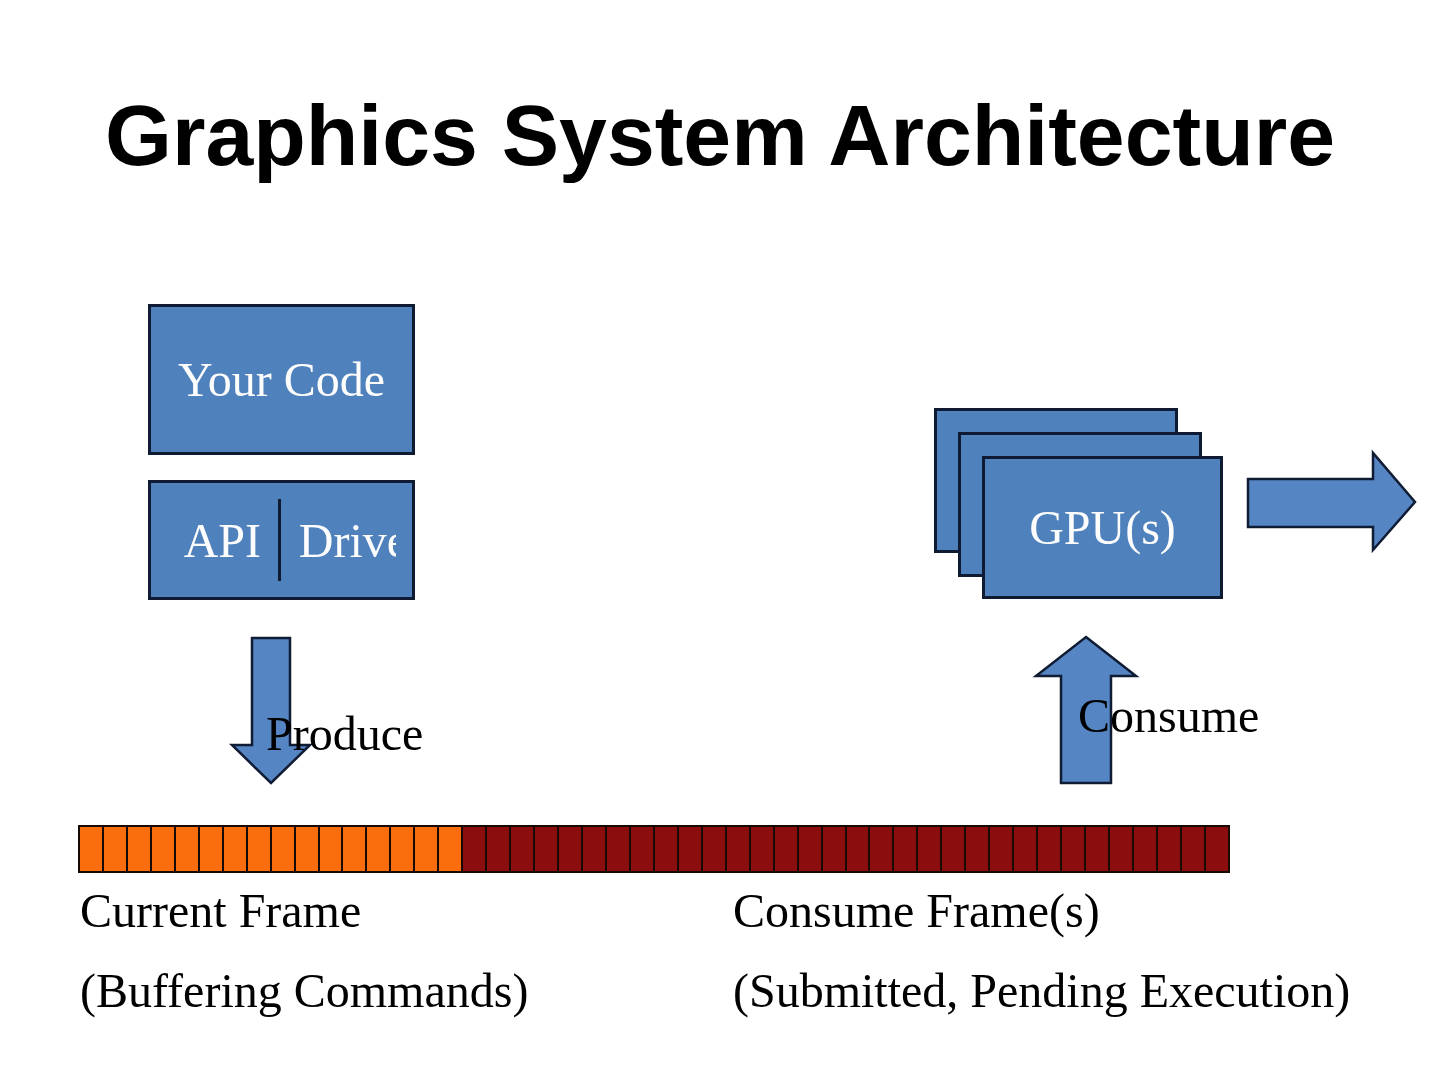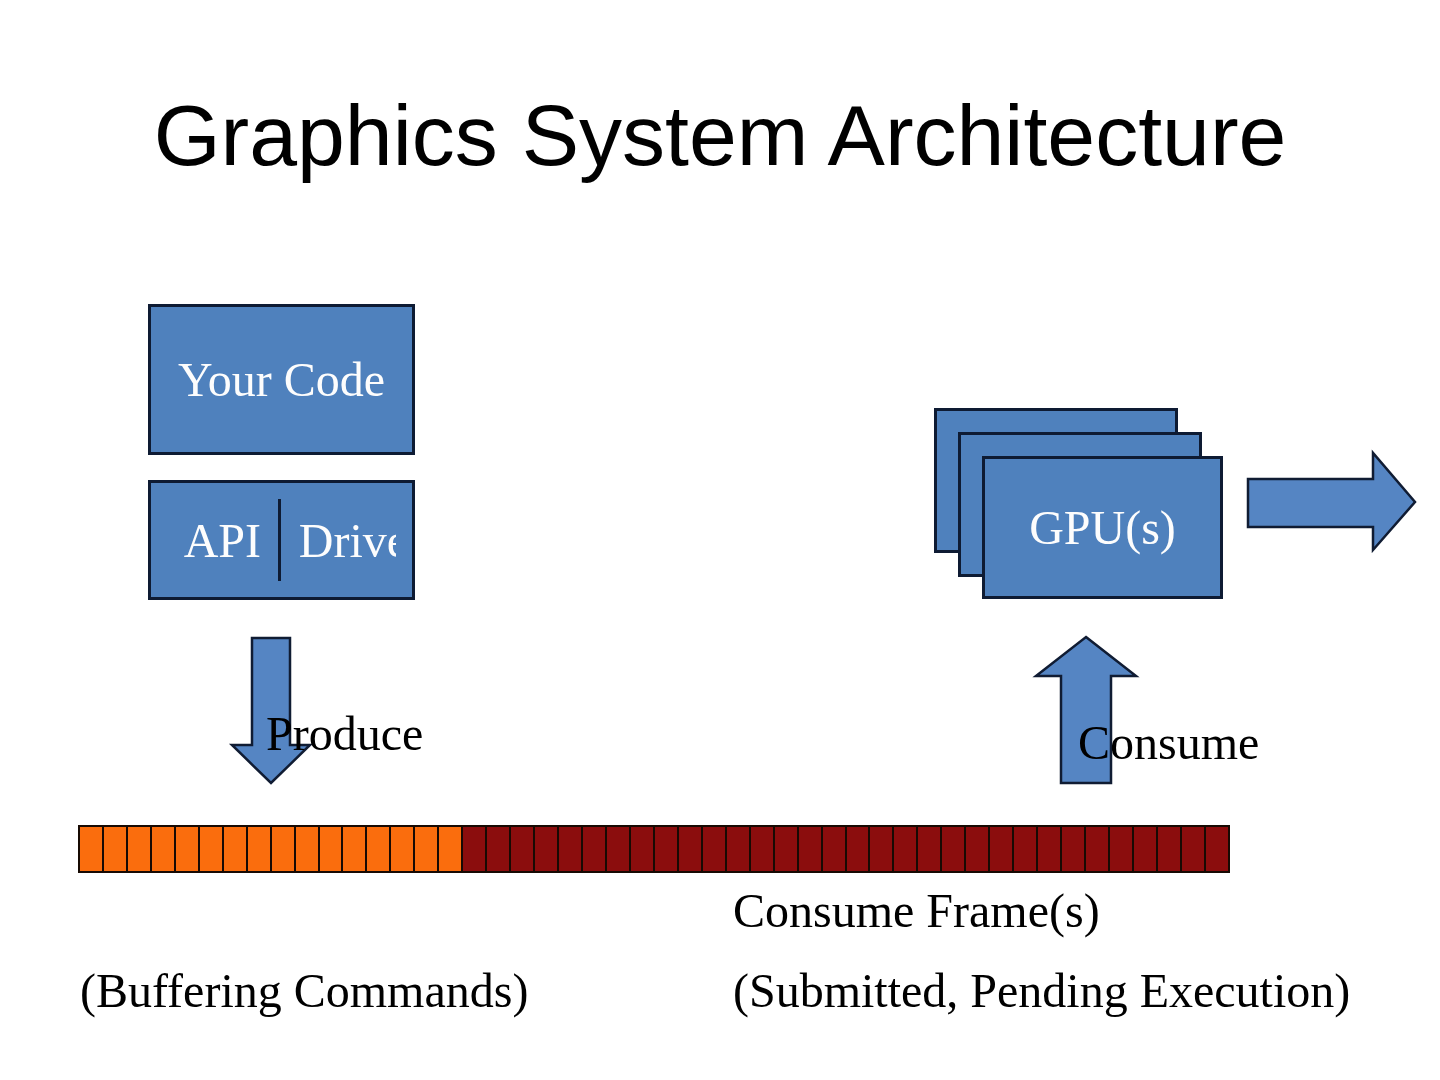--- a/index.html
+++ b/index.html
@@ -10,21 +10,21 @@
     overflow: hidden;
     font-family: "Liberation Serif", serif;
     color: #000;
   }
   .title {
     position: absolute;
     left: 0; right: 0; top: 88px;
     margin: 0;
     text-align: center;
     font-family: "Liberation Sans", sans-serif;
-    font-weight: 400;
+    font-weight: 700;
     font-size: 86px;
     line-height: 1.1;
     color: #000;
   }
   .bluebox {
     position: absolute;
     background: #4f81bd;
     border: 3px solid #0e1b33;
     box-sizing: border-box;
     display: flex;
@@ -55,21 +55,21 @@
     pointer-events: none;
   }
   .flow-label {
     position: absolute;
     font-size: 48px;
     line-height: 1;
     white-space: nowrap;
     color: #000;
   }
   .lbl-produce { left: 266px; top: 678px; margin-top: 32px; }
-  .lbl-consume { left: 1078px; top: 719px; }
+  .lbl-consume { left: 1078px; top: 692px; }
   .lbl-display { left: 1247px; top: 377px; font-size: 46px; }
   .buffer-bar {
     position: absolute;
     left: 78px; top: 825px;
     width: 1152px; height: 48px;
     box-sizing: border-box;
     border: 2px solid #170a03;
     display: flex;
   }
   .seg { flex: 1 1 0; border-right: 2px solid #170a03; }
@@ -165,17 +165,18 @@
       <div class="seg" style="background: rgb(139, 13, 13);"></div>
       <div class="seg" style="background: rgb(139, 13, 13);"></div>
       <div class="seg" style="background: rgb(139, 13, 13);"></div>
       <div class="seg" style="background: rgb(139, 13, 13);"></div>
       <div class="seg" style="background: rgb(139, 13, 13);"></div>
       <div class="seg" style="background: rgb(139, 13, 13);"></div>
       <div class="seg" style="background: rgb(139, 13, 13);"></div>
       <div class="seg" style="background: rgb(139, 13, 13);"></div>
     </div>
 
+  <div class="caption cap-current">Current Frame</div>
   <div class="caption cap-buffering">(Buffering Commands)</div>
   <div class="caption cap-previous">Consume Frame(s)</div>
   <div class="caption cap-submitted">(Submitted, Pending Execution)</div>
 
 </div>
 
 </body></html>

